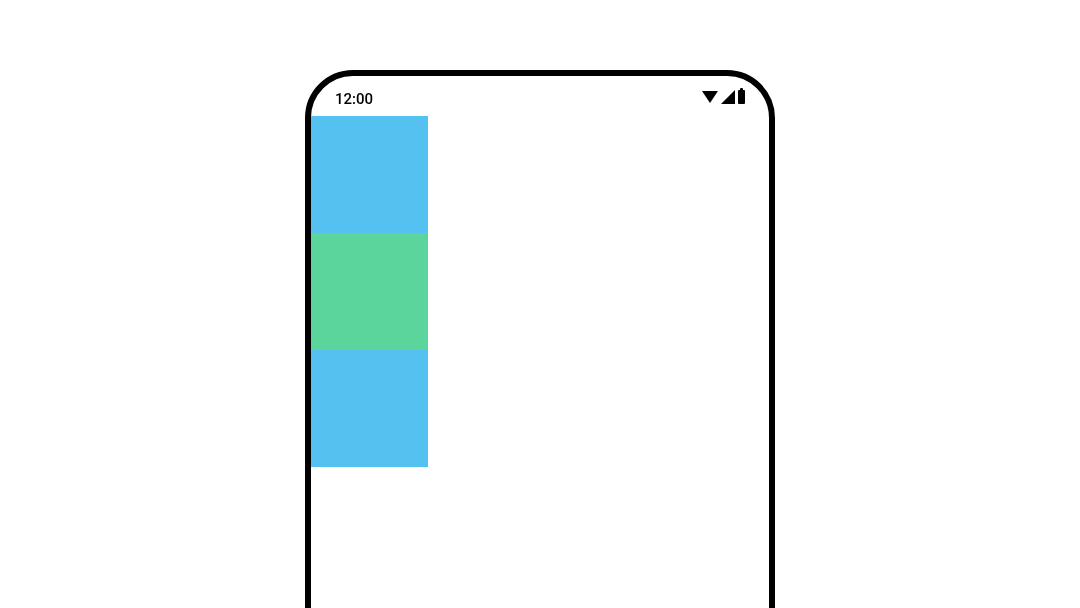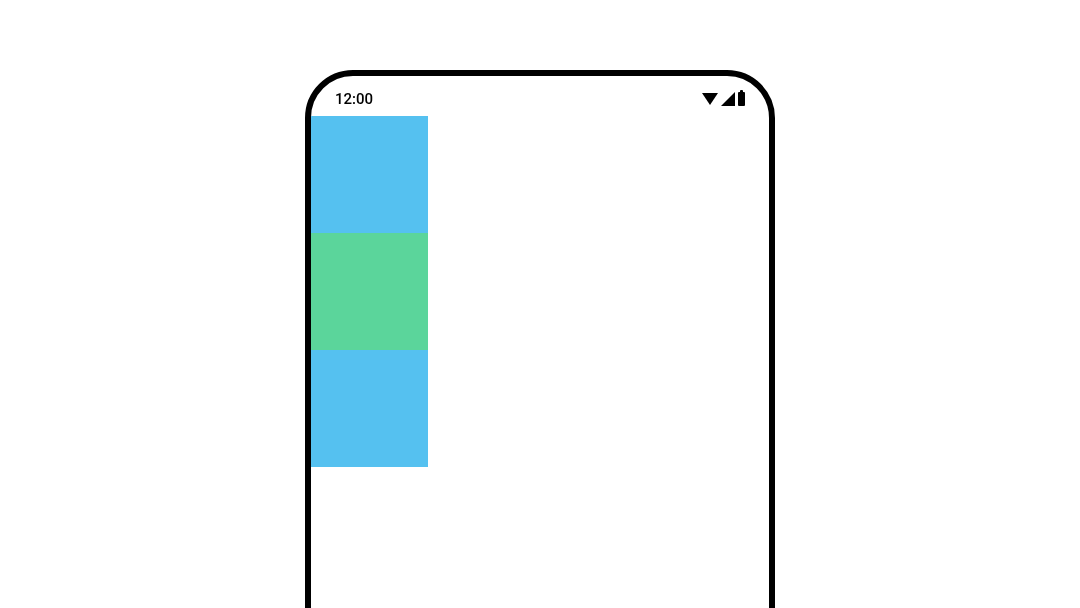--- a/index.html
+++ b/index.html
@@ -25,21 +25,21 @@
       border: 6px solid #000000;
       border-radius: 48px;
       background: #ffffff;
       overflow: hidden;
       position: relative;
     }
     
     .status-bar {
       display: flex;
       justify-content: space-between;
-      align-items: center;
+      align-items: flex-start;
       padding: 14px 24px 8px 24px;
     }
     
     .status-time {
       font-size: 15px;
       font-weight: 500;
       color: #000000;
     }
     
     .status-icons {

